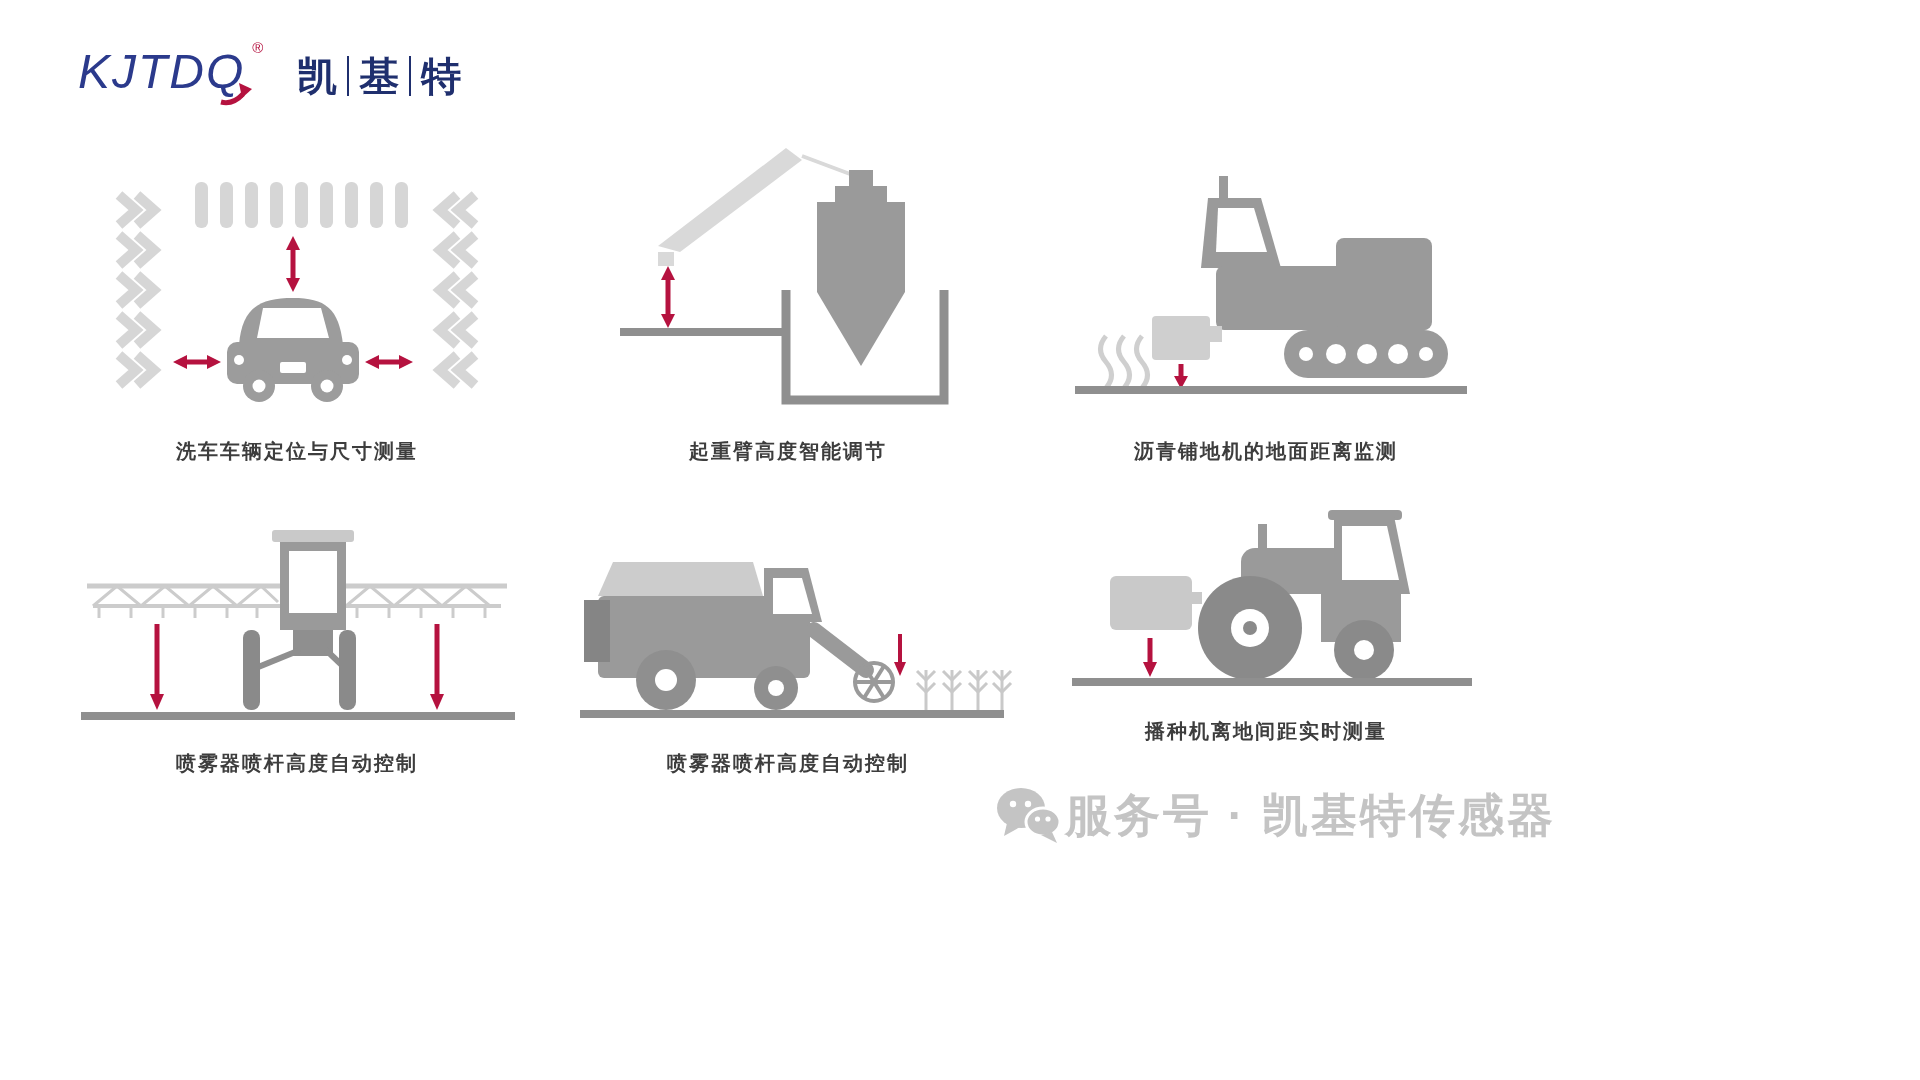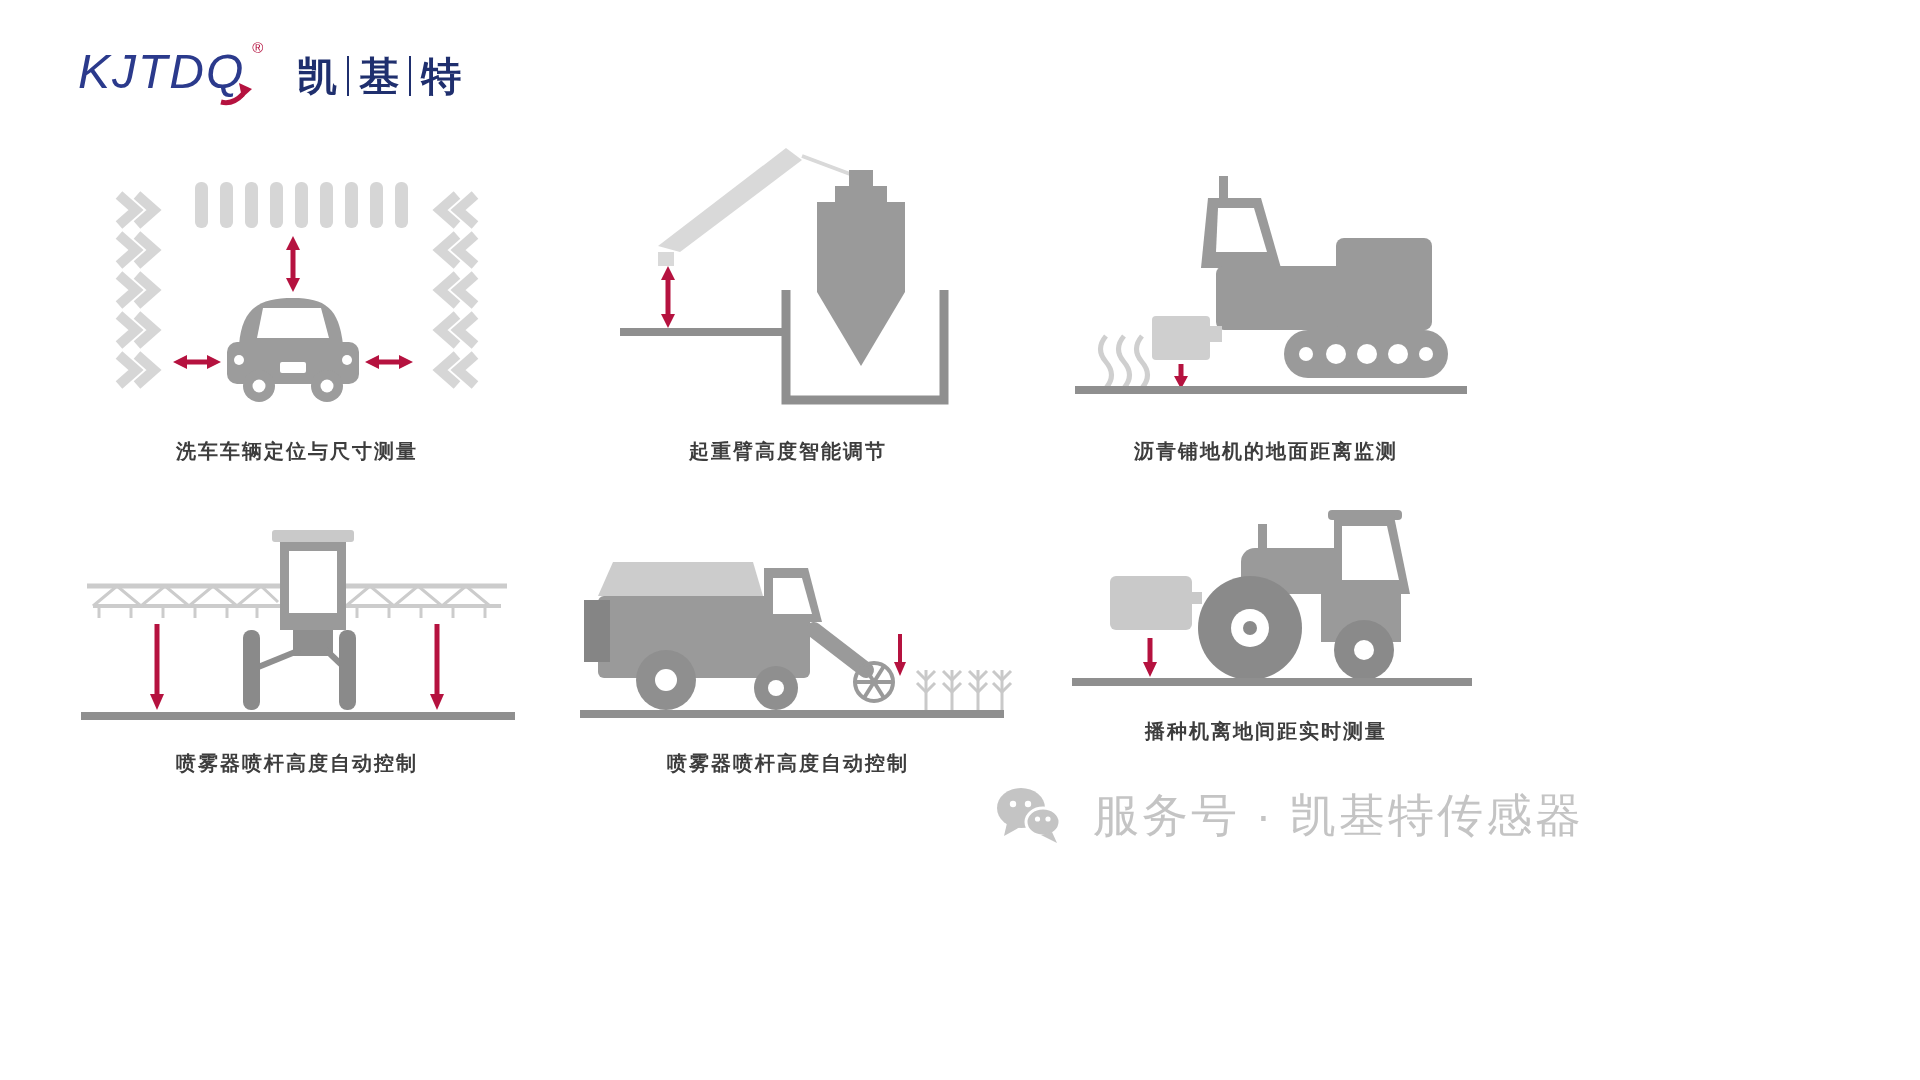--- a/index.html
+++ b/index.html
@@ -34,22 +34,22 @@
   .c6 { left:1036px; top:480px; }
   .art { display:block; width:460px; }
   .caption {
     text-align:center; font-size:20px; font-weight:bold;
     color:#3d3d3d; letter-spacing:2px; margin-top:8px; white-space:nowrap;
   }
 
   
   .wechat {
     position:absolute; left:995px; top:785px;
-    display:flex; align-items:center; gap:32px;
-    color:var(--watermark-gray,#c4c4c4); font-size:46px; font-weight:normal; letter-spacing:3px;
+    display:flex; align-items:center; gap:4px;
+    color:var(--watermark-gray,#c4c4c4); font-size:46px; font-weight:bold; letter-spacing:3px;
   }
 </style>
 </head>
 <body>
 
 <div class="page">
 
   <header class="logo">
     <div class="logo-en">
       <span>KJTDQ</span>

